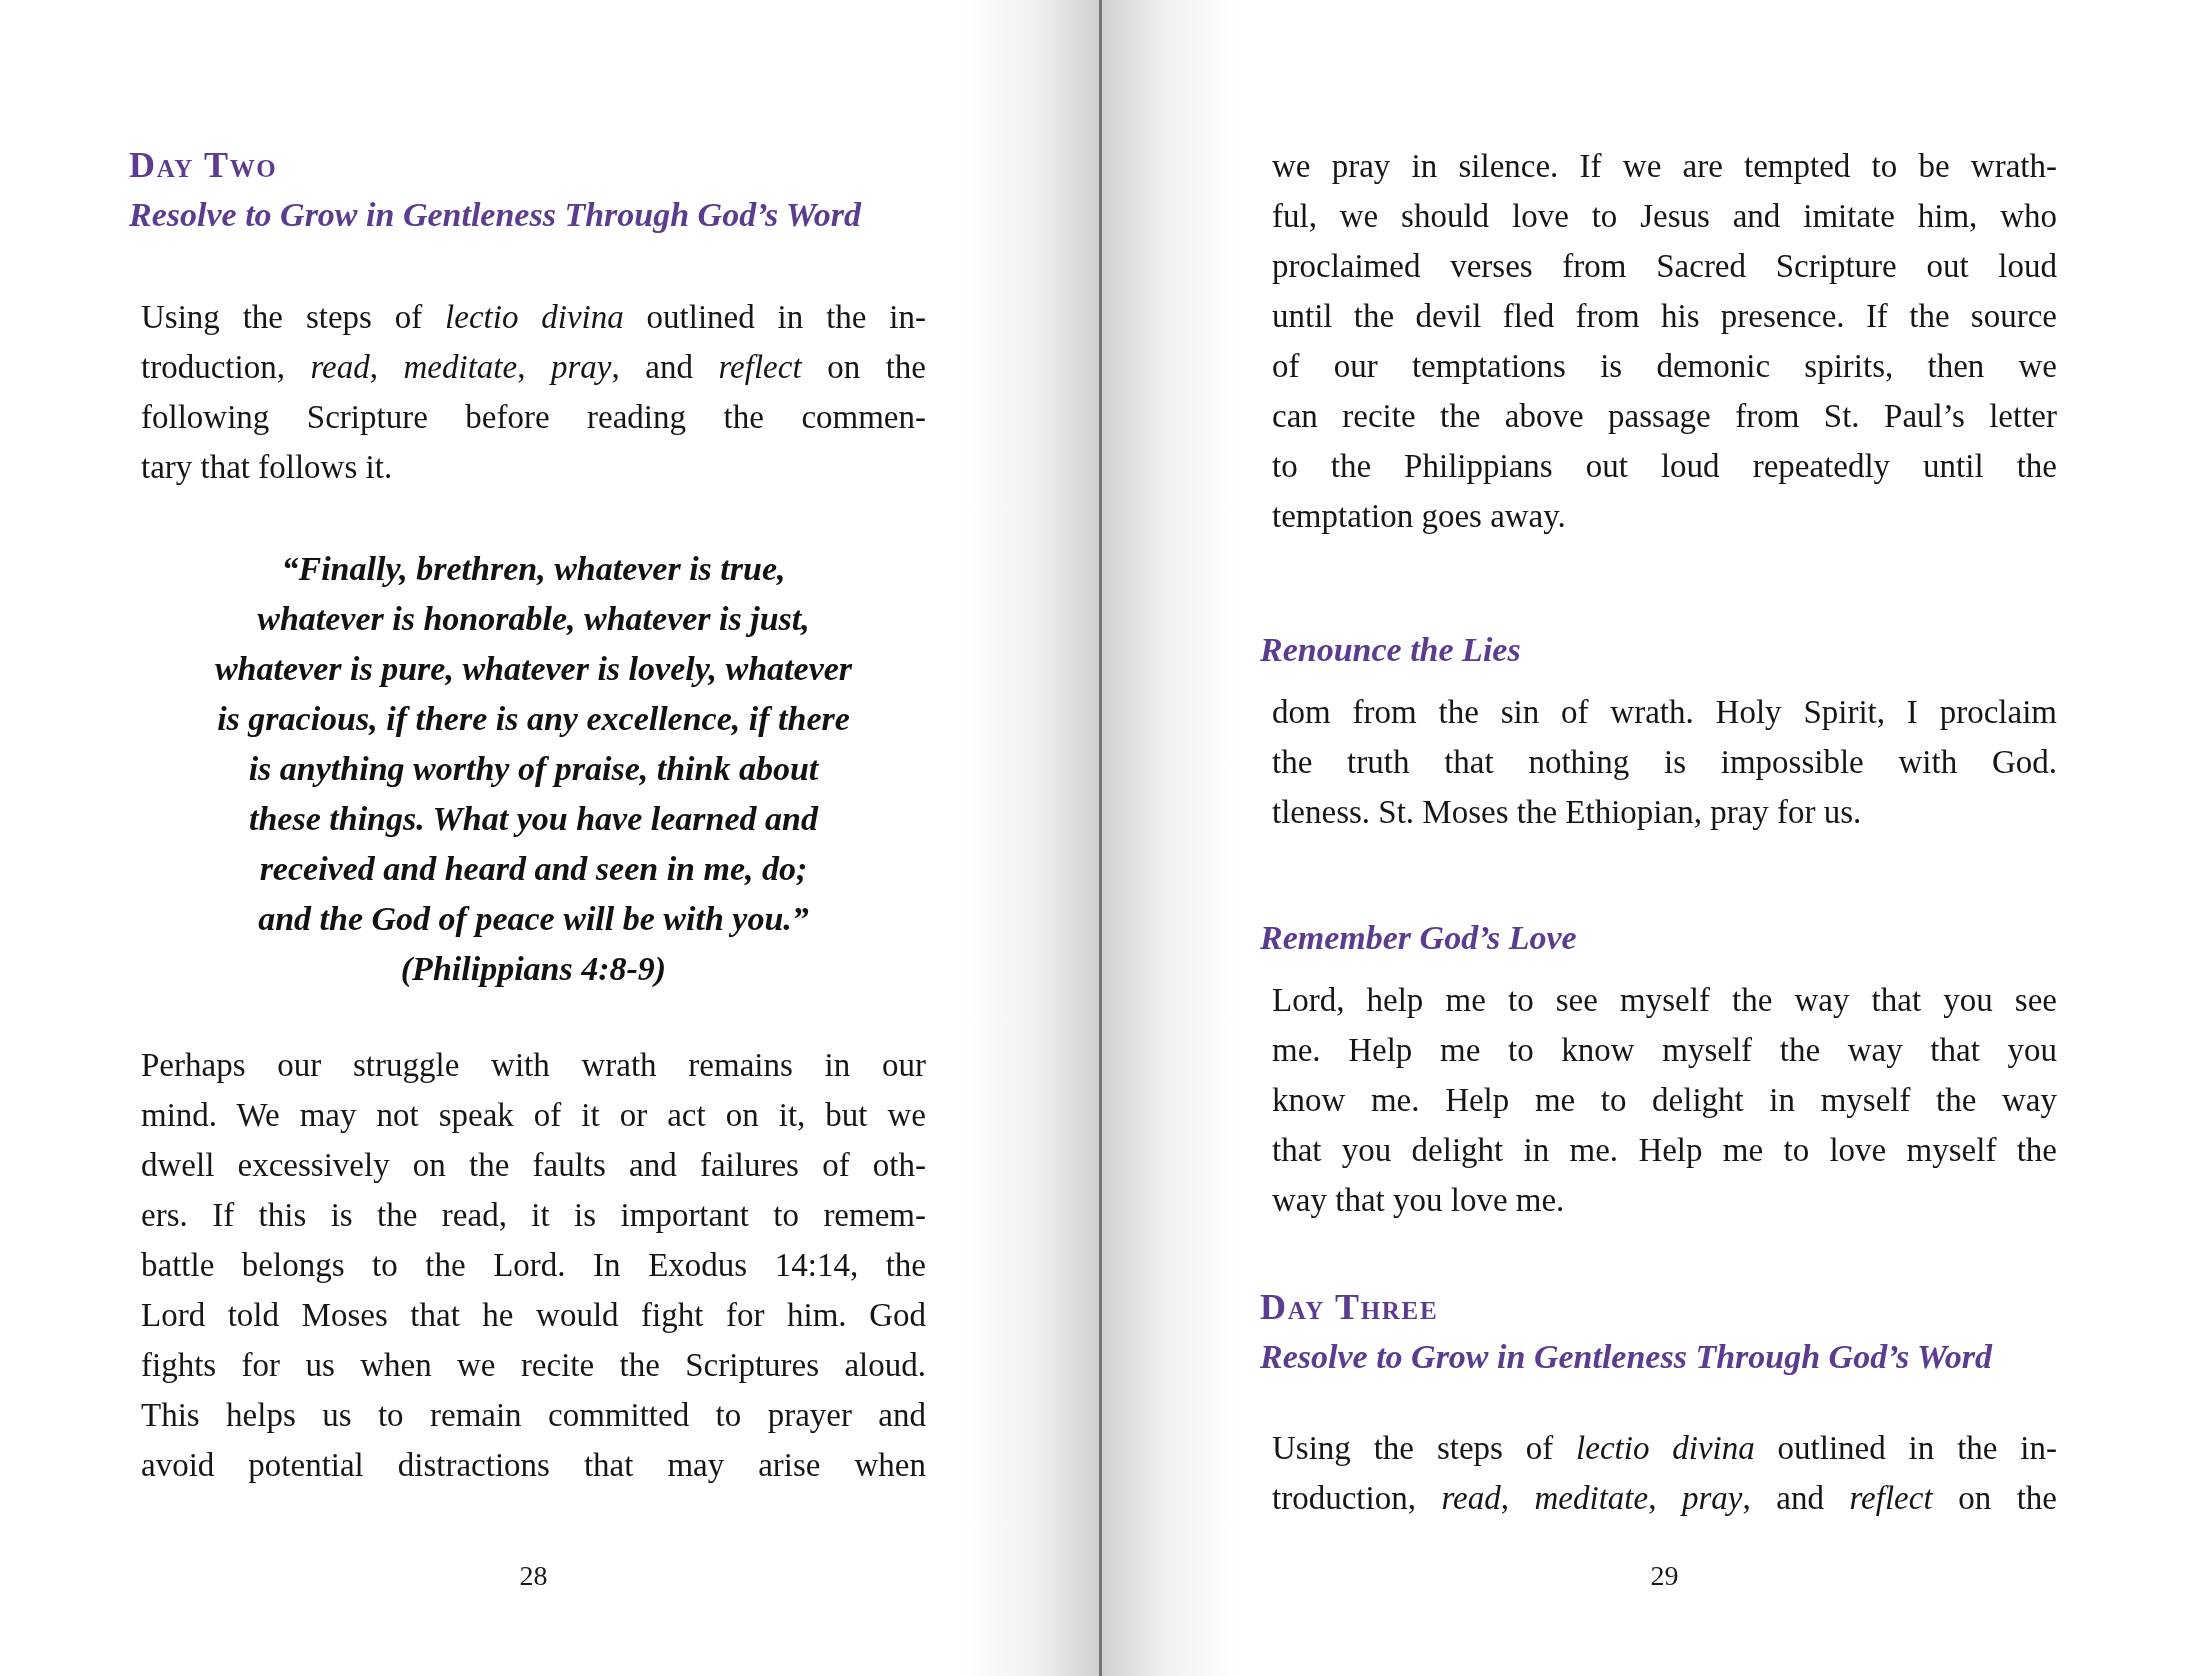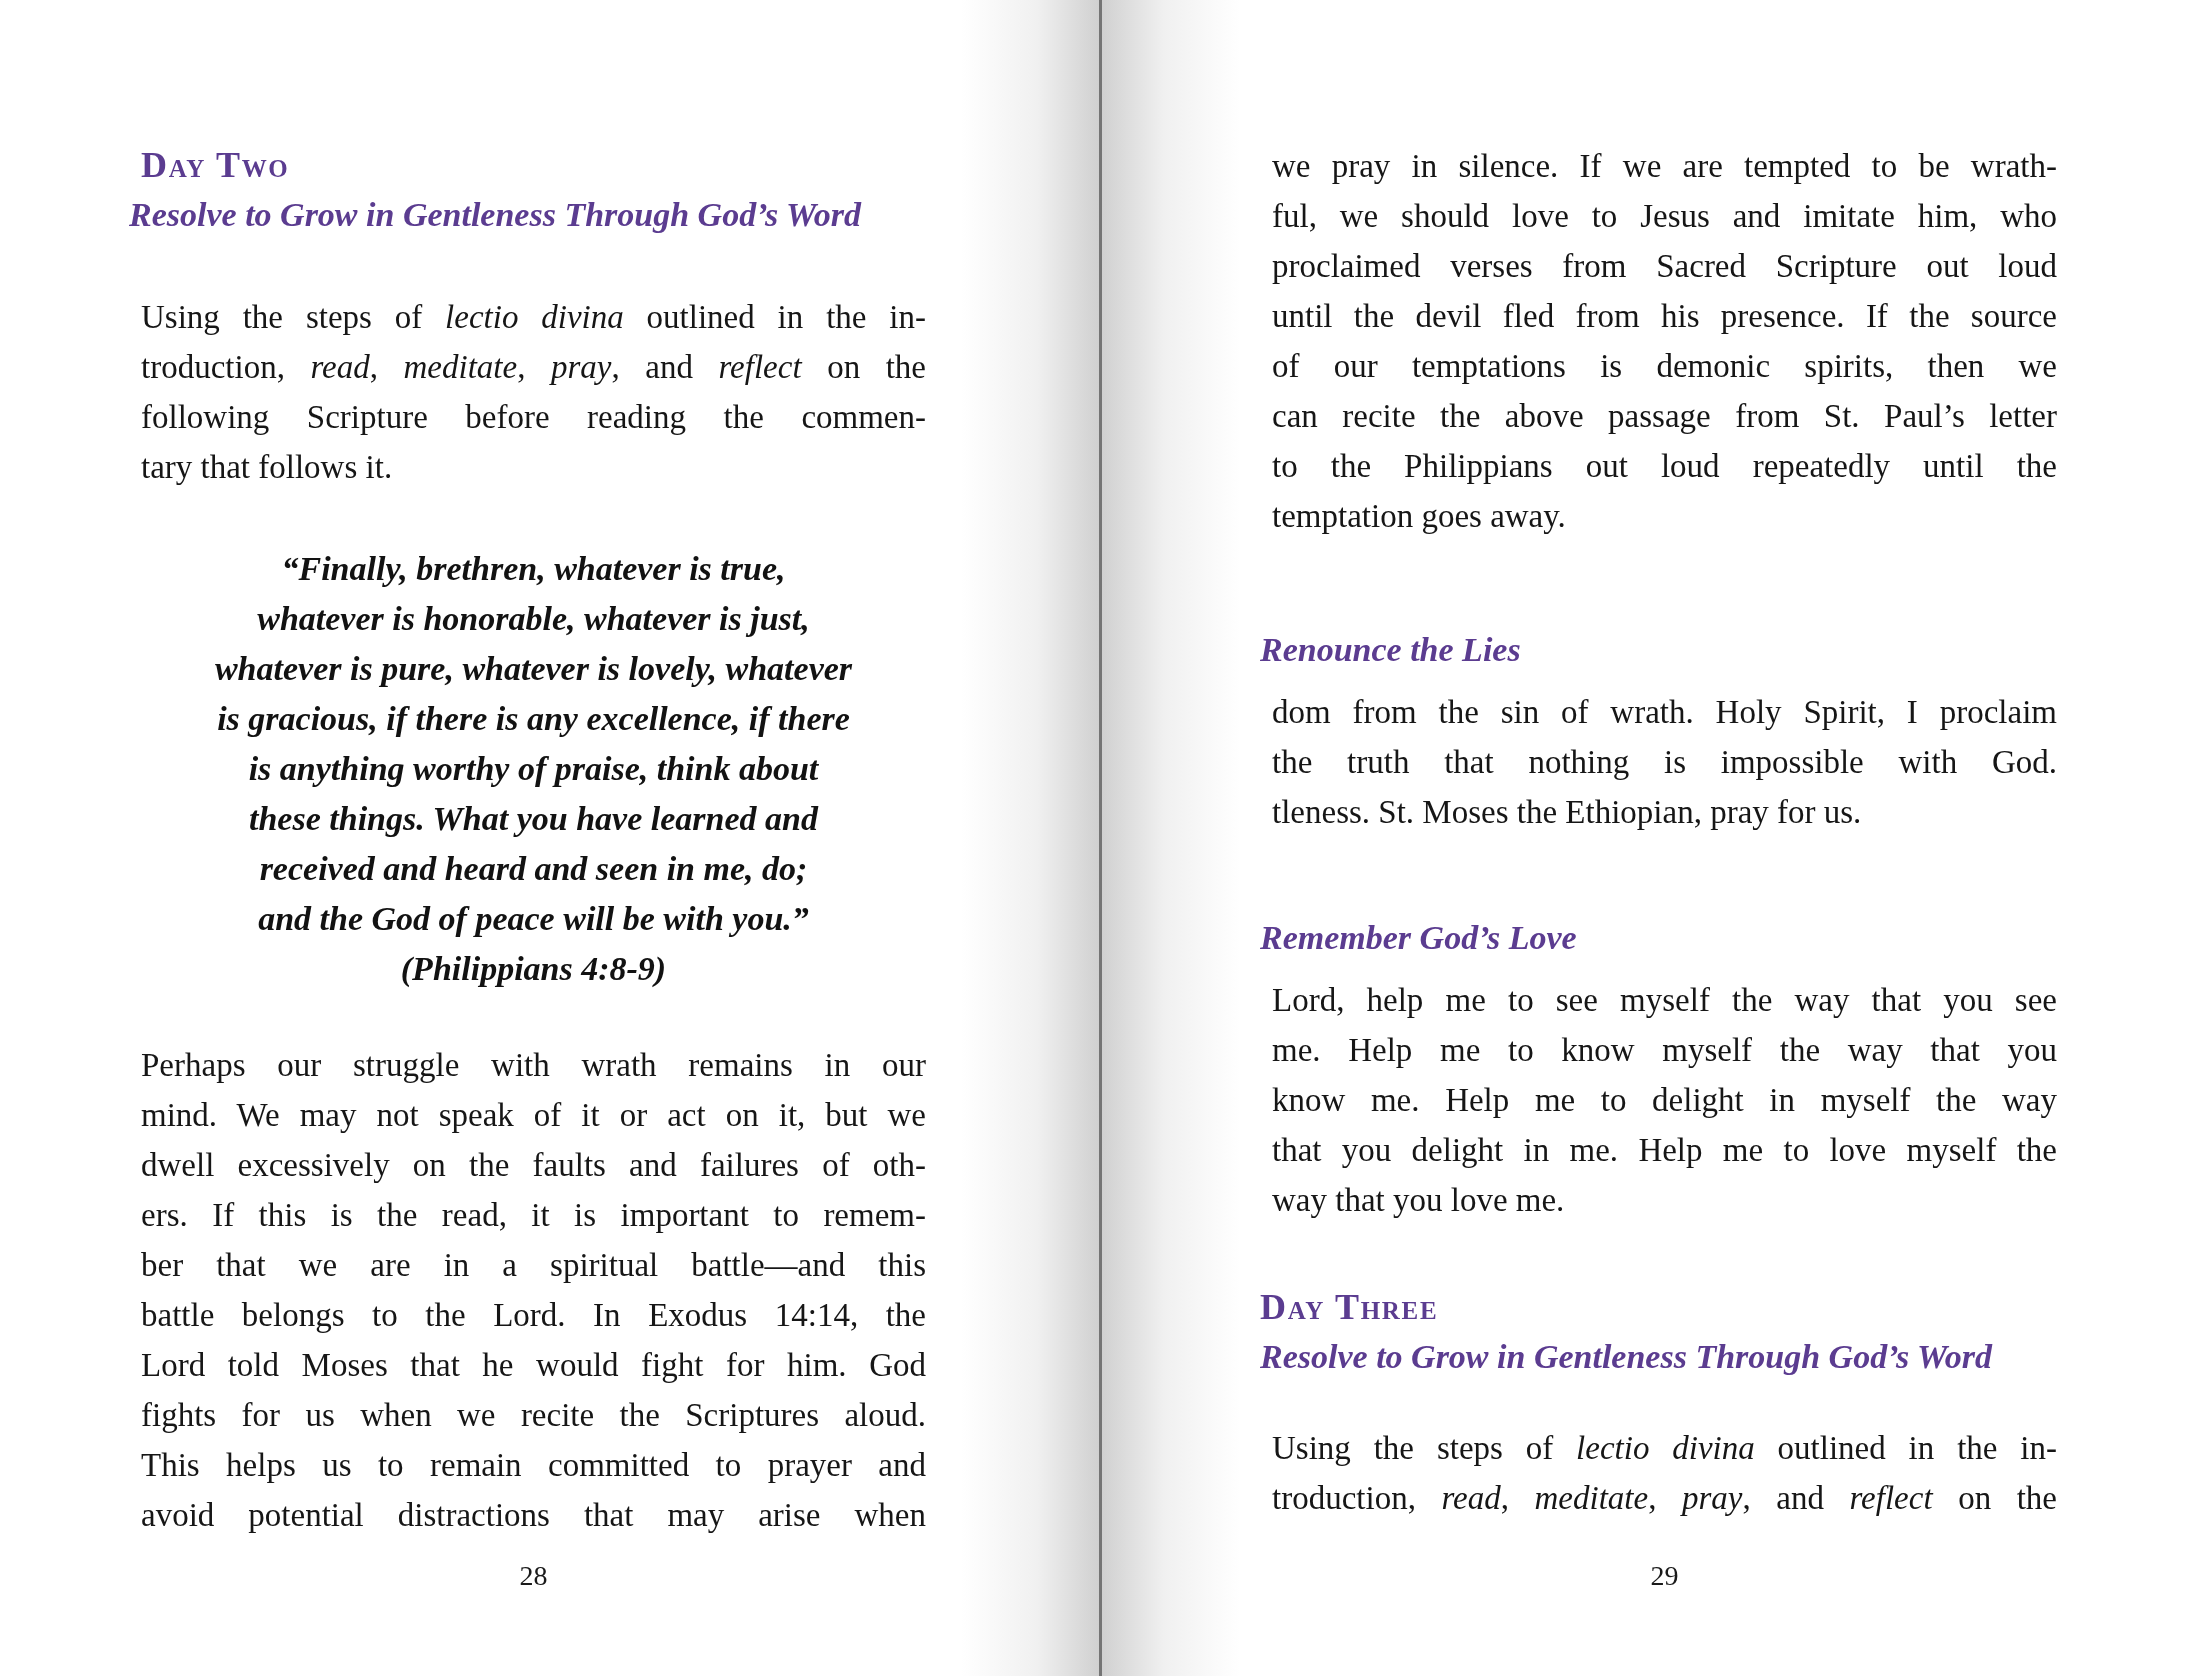--- a/index.html
+++ b/index.html
@@ -16,21 +16,21 @@
   .spine { position: absolute; left: 1099px; top: 0; height: 100%; width: 3.4px; background: #757575; }
 
   .page { position: absolute; top: 0; width: 809px; }
   .page-left  { left: 129px; }
   .page-right { left: 1260px; }
 
   .kicker {
     margin: 0; font-size: 36px; line-height: 50px; font-weight: bold;
     font-variant: small-caps; letter-spacing: 1.7px; color: #5b3c90;
   }
-  .kicker-left  { margin-top: 140px; margin-left: 12px; }
+  .kicker-left  { margin-top: 140px; }
   .kicker-right { margin-top: 57px; }
   .subtitle {
     margin: 0; font-size: 34px; line-height: 50px; font-weight: bold;
     font-style: italic; color: #5b3c90;
   }
   .sechead {
     margin: 0; font-size: 34px; line-height: 50px; font-weight: bold;
     font-style: italic; color: #5b3c90;
   }
   .renounce-h { margin-top: 84px; }
@@ -86,21 +86,20 @@
       <div class="qline">received and heard and seen in me, do;</div>
       <div class="qline">and the God of peace will be with you.”</div>
       <div class="qline">(Philippians 4:8-9)</div>
     </div>
 
     <div class="para commentary">
       <div class="line j">Perhaps our struggle with wrath remains in our</div>
       <div class="line j">mind. We may not speak of it or act on it, but we</div>
       <div class="line j">dwell excessively on the faults and failures of oth-</div>
       <div class="line j">ers. If this is the read, it is important to remem-</div>
-      <div class="line j">ber that we are in a spiritual battle—and this</div>
       <div class="line j">battle belongs to the Lord. In Exodus 14:14, the</div>
       <div class="line j">Lord told Moses that he would fight for him. God</div>
       <div class="line j">fights for us when we recite the Scriptures aloud.</div>
       <div class="line j">This helps us to remain committed to prayer and</div>
       <div class="line j">avoid potential distractions that may arise when</div>
     </div>
 
     <div class="pageno">28</div>
   </section>
 

